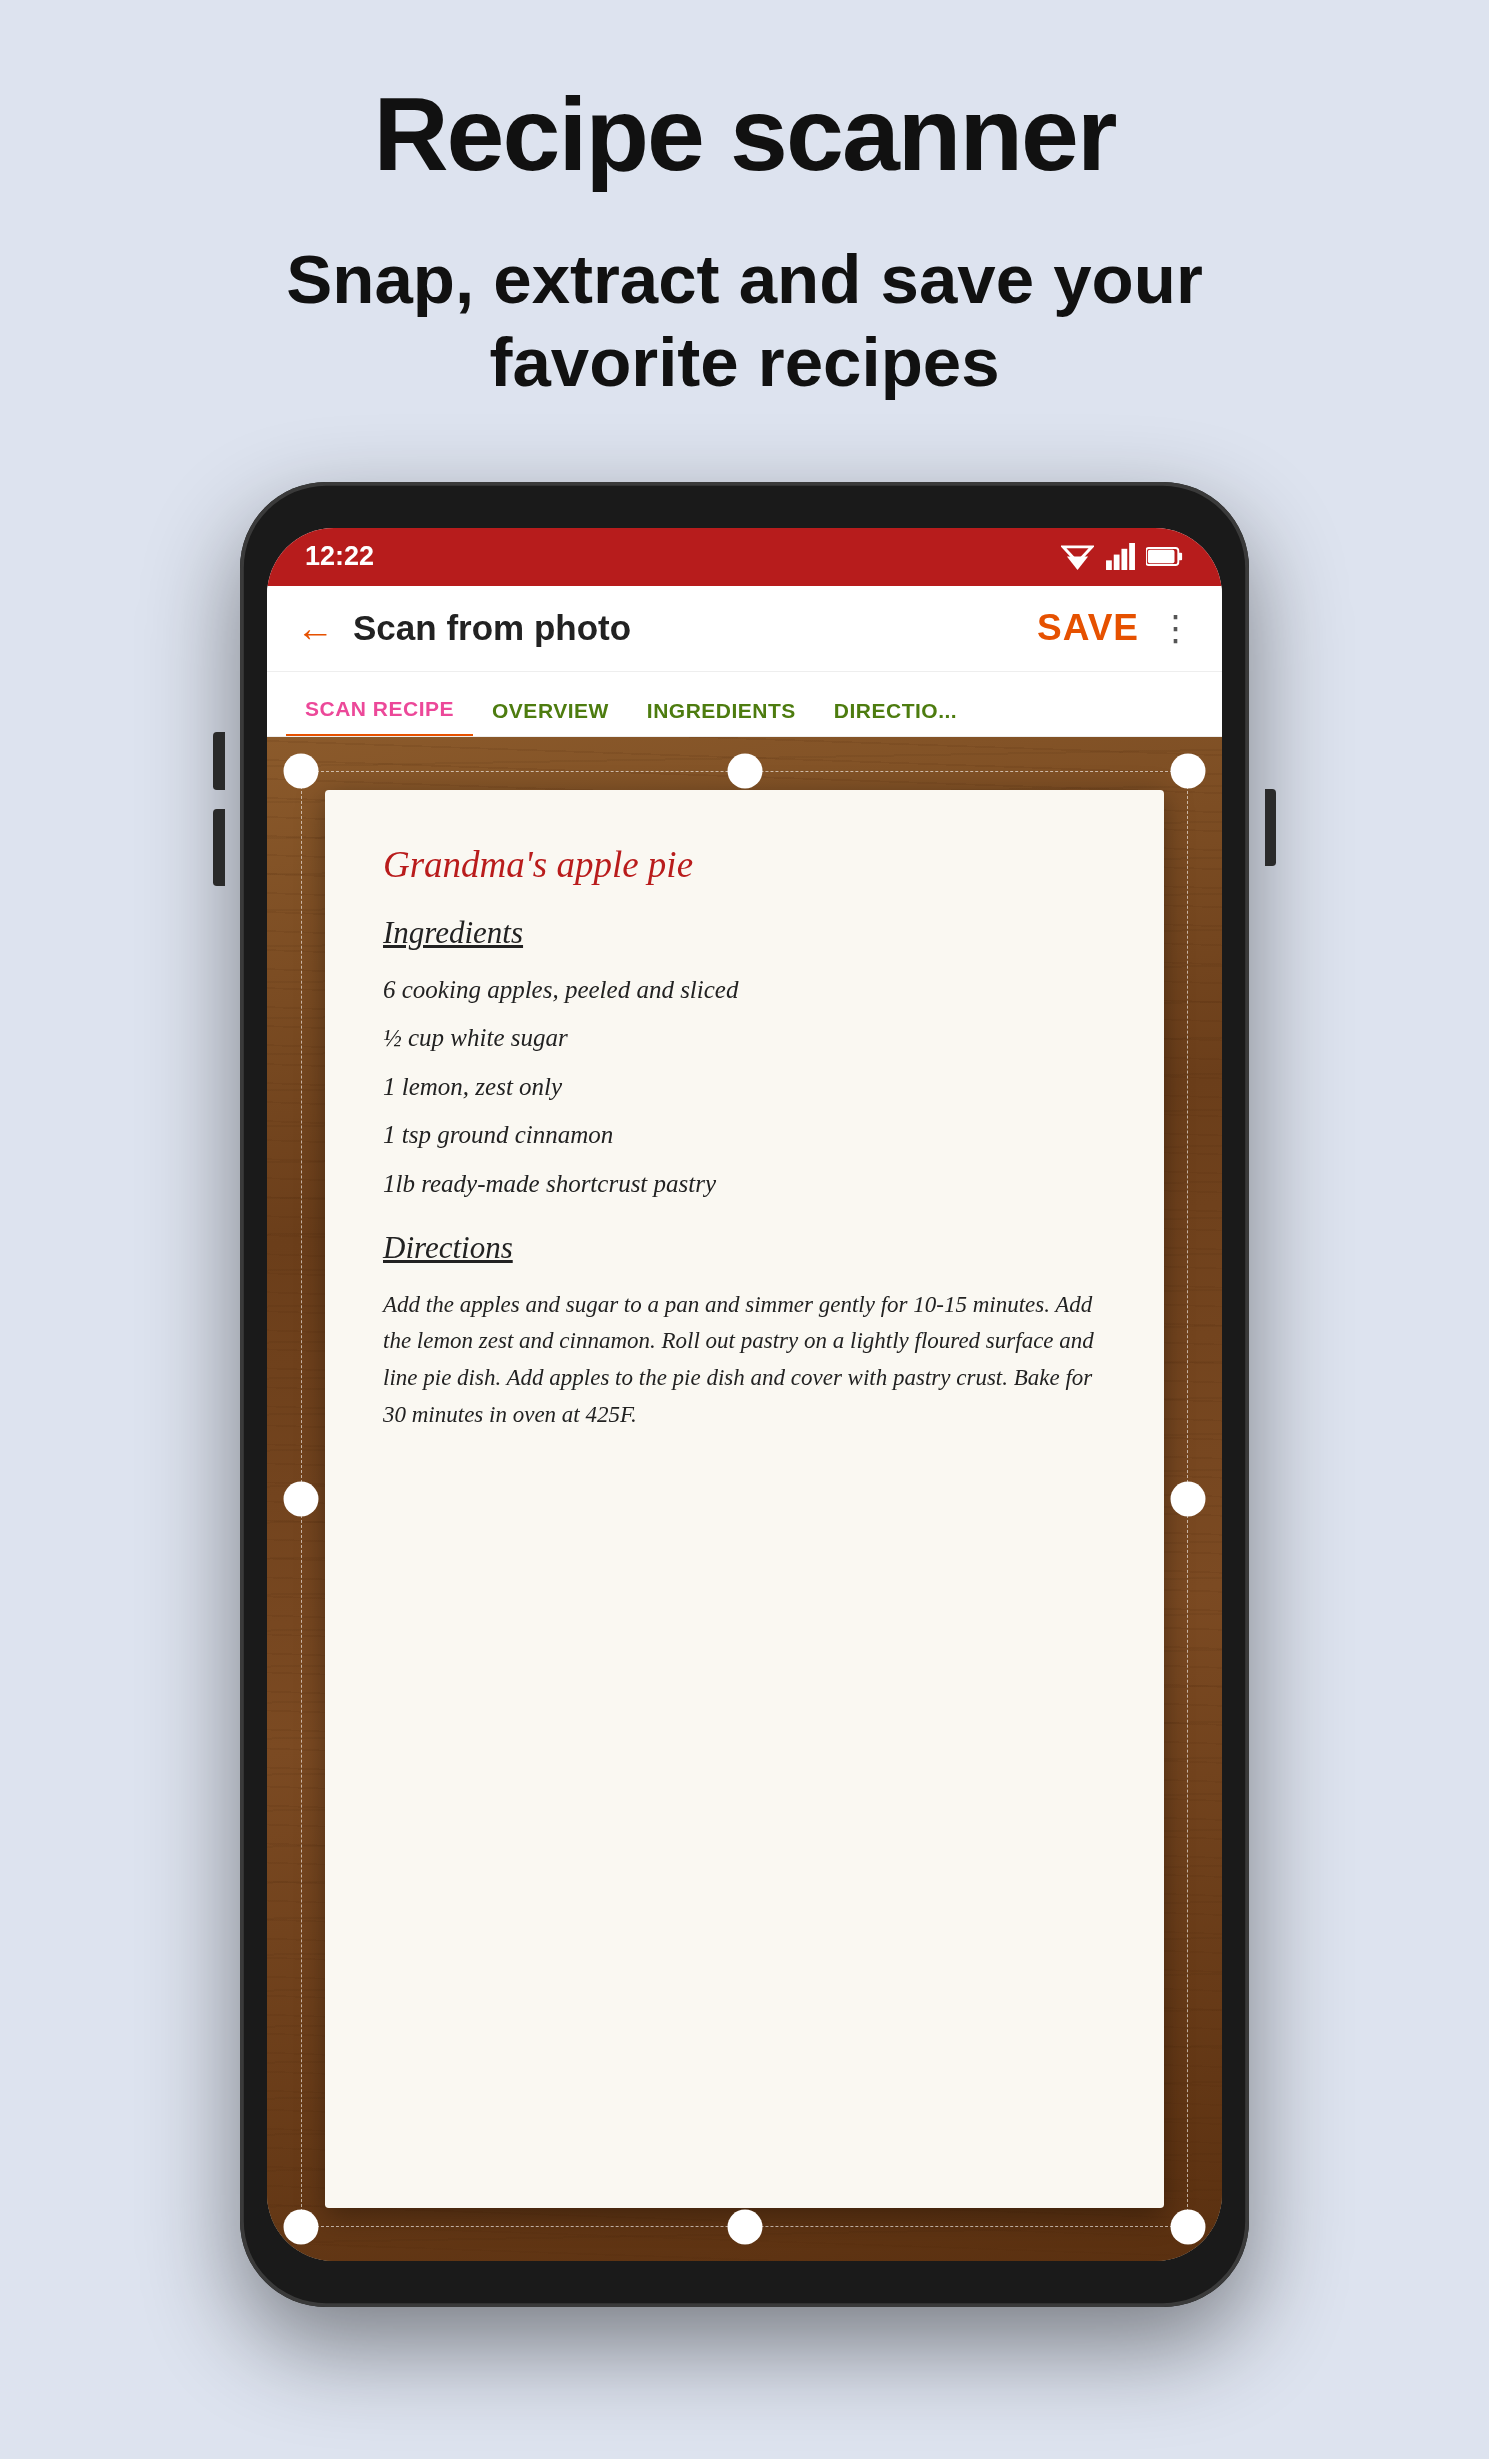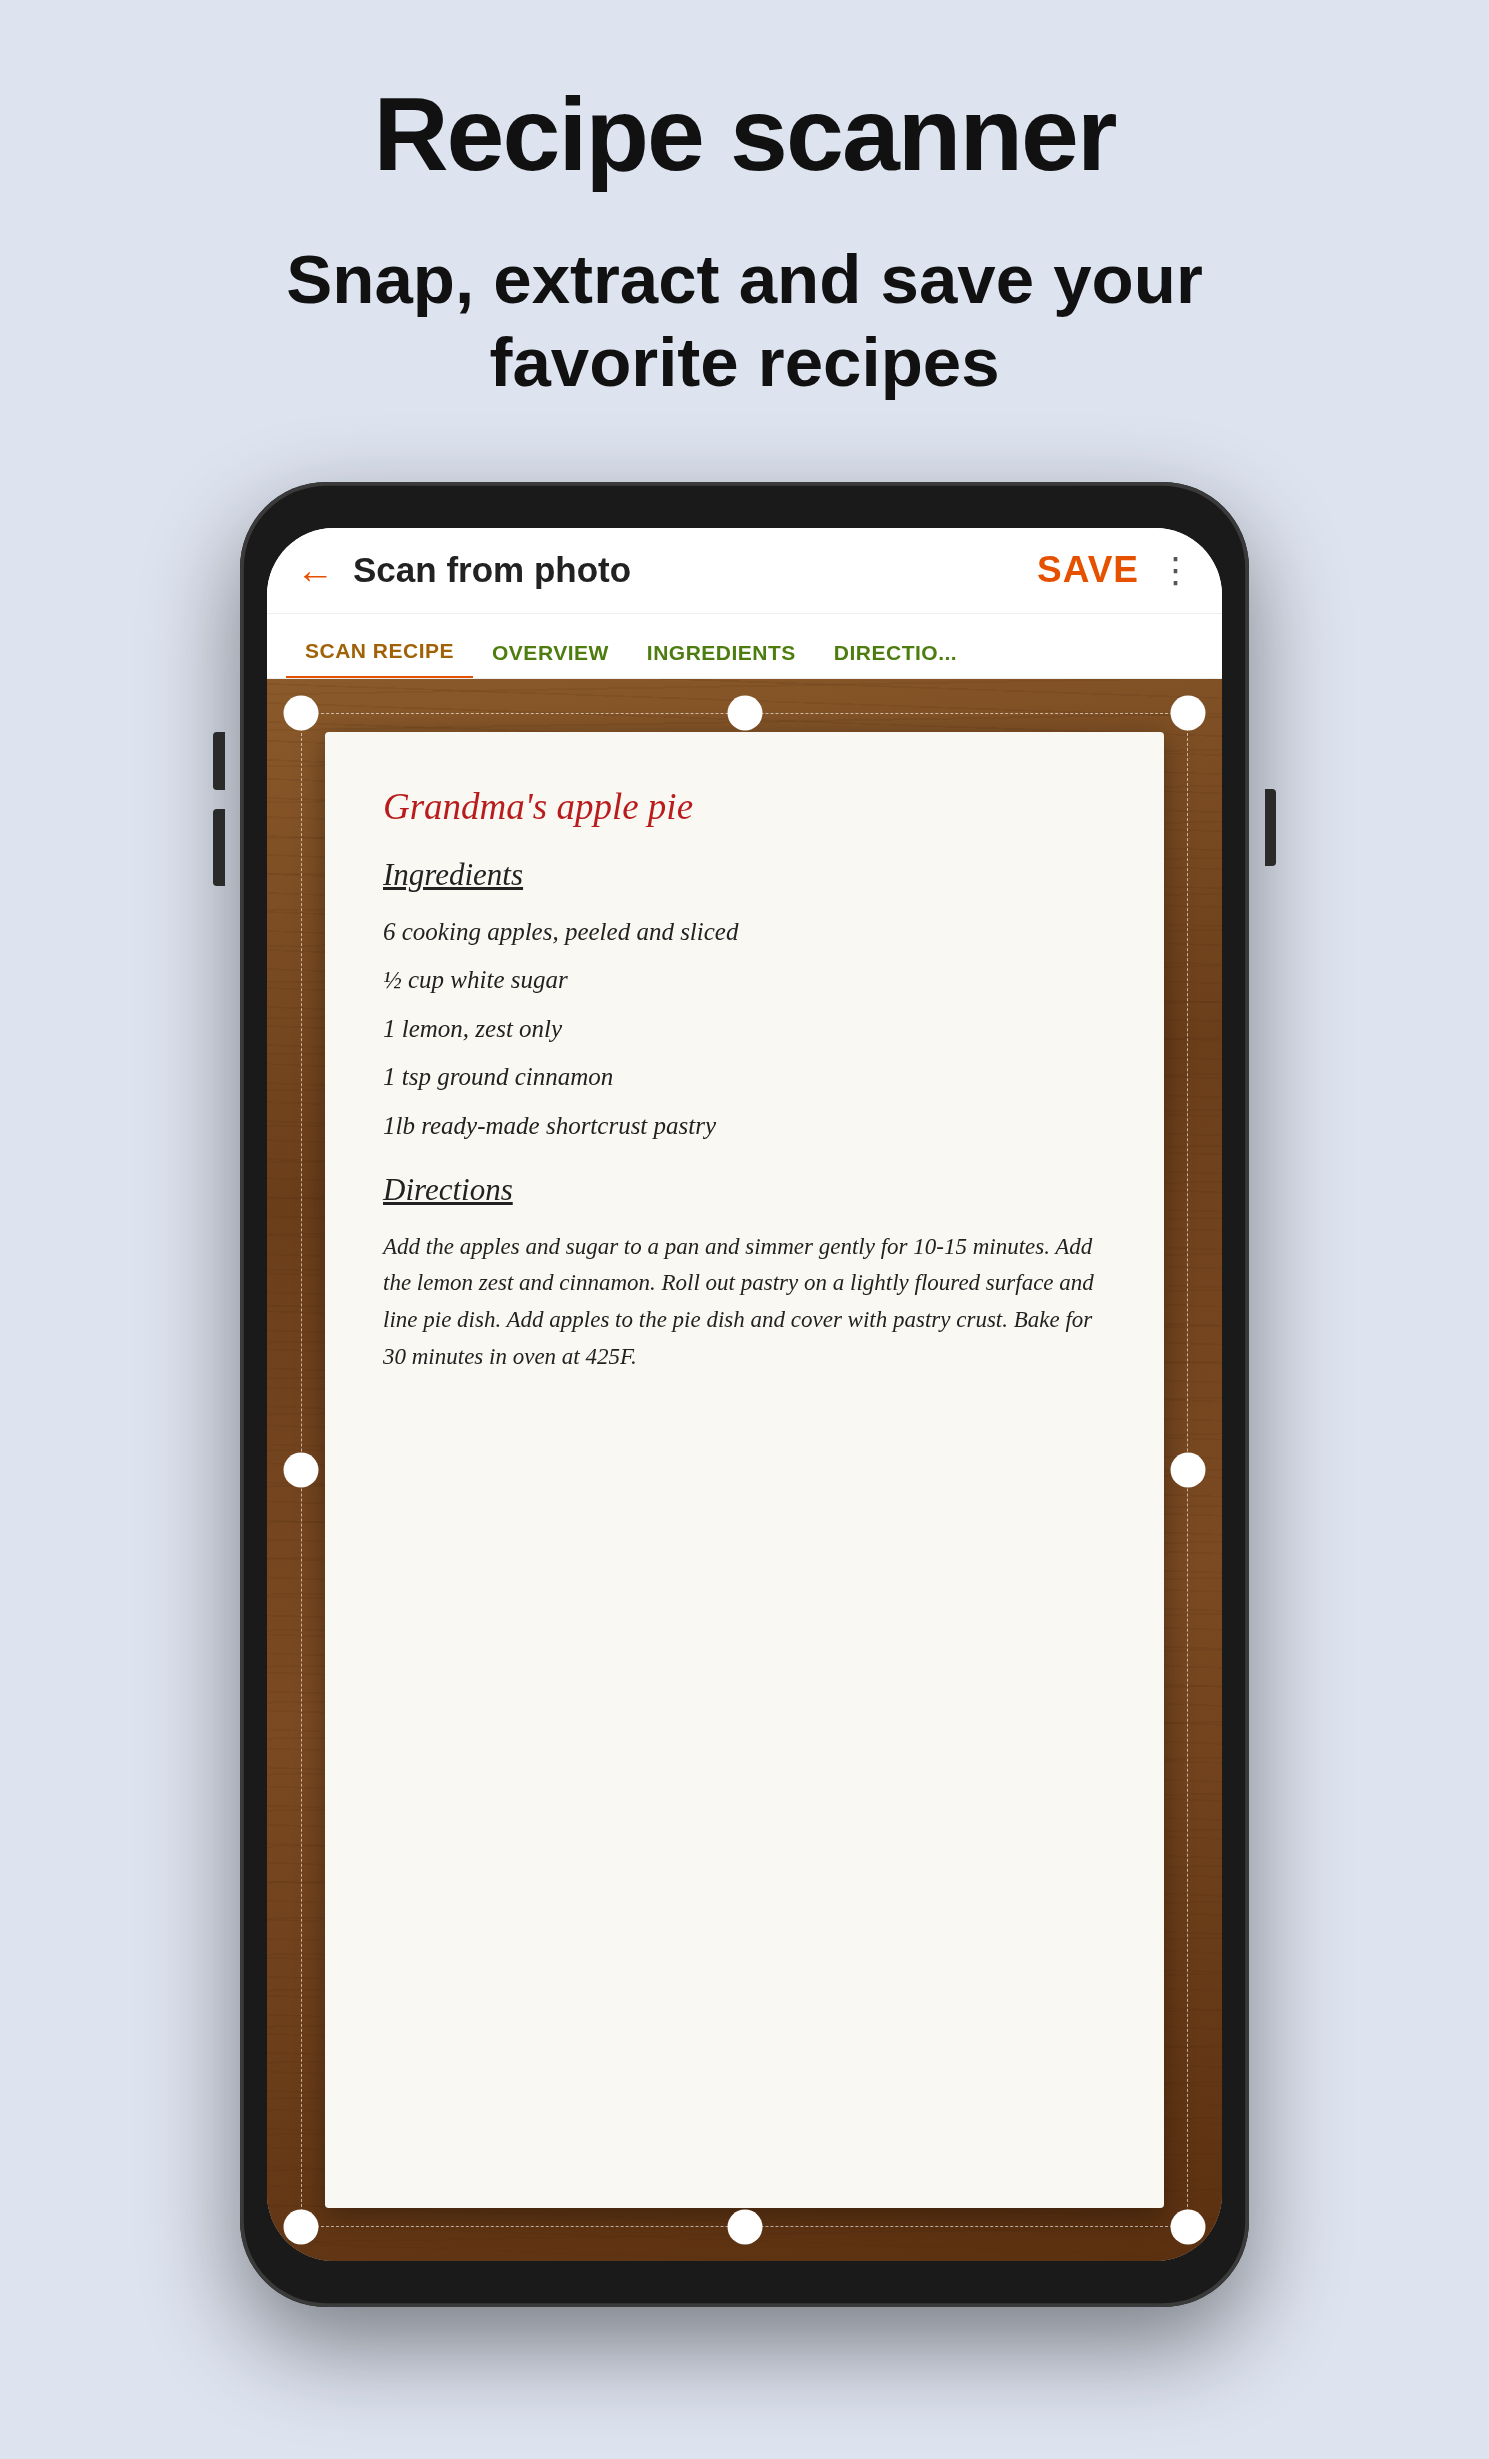--- a/index.html
+++ b/index.html
@@ -142,21 +142,21 @@
       font-size: 21px;
       font-weight: 700;
       letter-spacing: 0.5px;
       padding: 0 19px 13.4px;
       color: #4d7c0f;
       cursor: pointer;
       white-space: nowrap;
     }
 
     .tab-item.active {
-      color: #a16207;
+      color: #ec4899;
       border-bottom: 2.9px solid #e65100;
     }
 
     
     .scan-area {
       flex: 1;
       position: relative;
       background: #5a3a1a;
       overflow: hidden;
     }
@@ -318,20 +318,43 @@
 <div class="phone-wrapper">
   <div class="phone-shell">
 
     <div class="vol-up"></div>
     <div class="vol-down"></div>
     <div class="side-button"></div>
 
     <div class="phone-screen">
       <div class="screen-content">
 
+        <div class="status-bar">
+          <span class="status-time">12:22</span>
+          <div class="status-icons">
+
+            <svg width="33" height="27" viewBox="0 0 34 28">
+              <polygon points="17,28 28,14 6,14" fill="white"></polygon>
+              <polygon points="17,20 32,4 2,4" fill="none" stroke="white" stroke-width="3"></polygon>
+            </svg>
+
+            <svg width="29" height="27" viewBox="0 0 30 28">
+              <rect x="0" y="18" width="6" height="10" fill="white"></rect>
+              <rect x="8" y="12" width="6" height="16" fill="white"></rect>
+              <rect x="16" y="6" width="6" height="22" fill="white"></rect>
+              <rect x="24" y="0" width="6" height="28" fill="white"></rect>
+            </svg>
+
+            <svg width="38" height="21" viewBox="0 0 40 22">
+              <rect x="0" y="2" width="34" height="18" rx="3" fill="none" stroke="white" stroke-width="2"></rect>
+              <rect x="34" y="7" width="4" height="8" rx="1" fill="white"></rect>
+              <rect x="2" y="4" width="28" height="14" rx="2" fill="white"></rect>
+            </svg>
+          </div>
+        </div>
 
         <div class="app-bar">
           <span class="app-bar-back">←</span>
           <span class="app-bar-title">Scan from photo</span>
           <span class="app-bar-save">SAVE</span>
           <span class="app-bar-more">⋮</span>
         </div>
 
         <div class="tab-bar">
           <span class="tab-item active">SCAN RECIPE</span>

